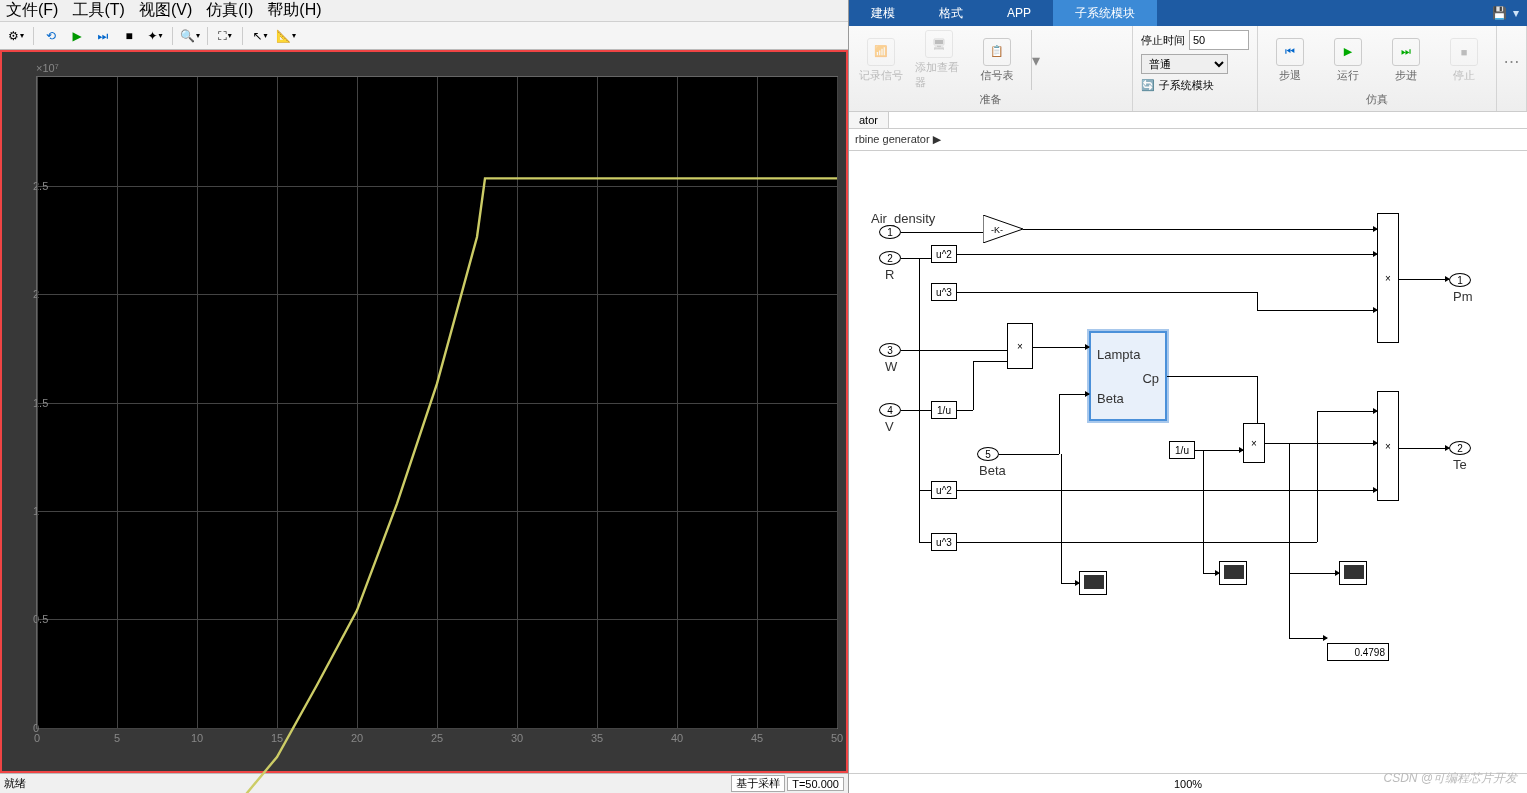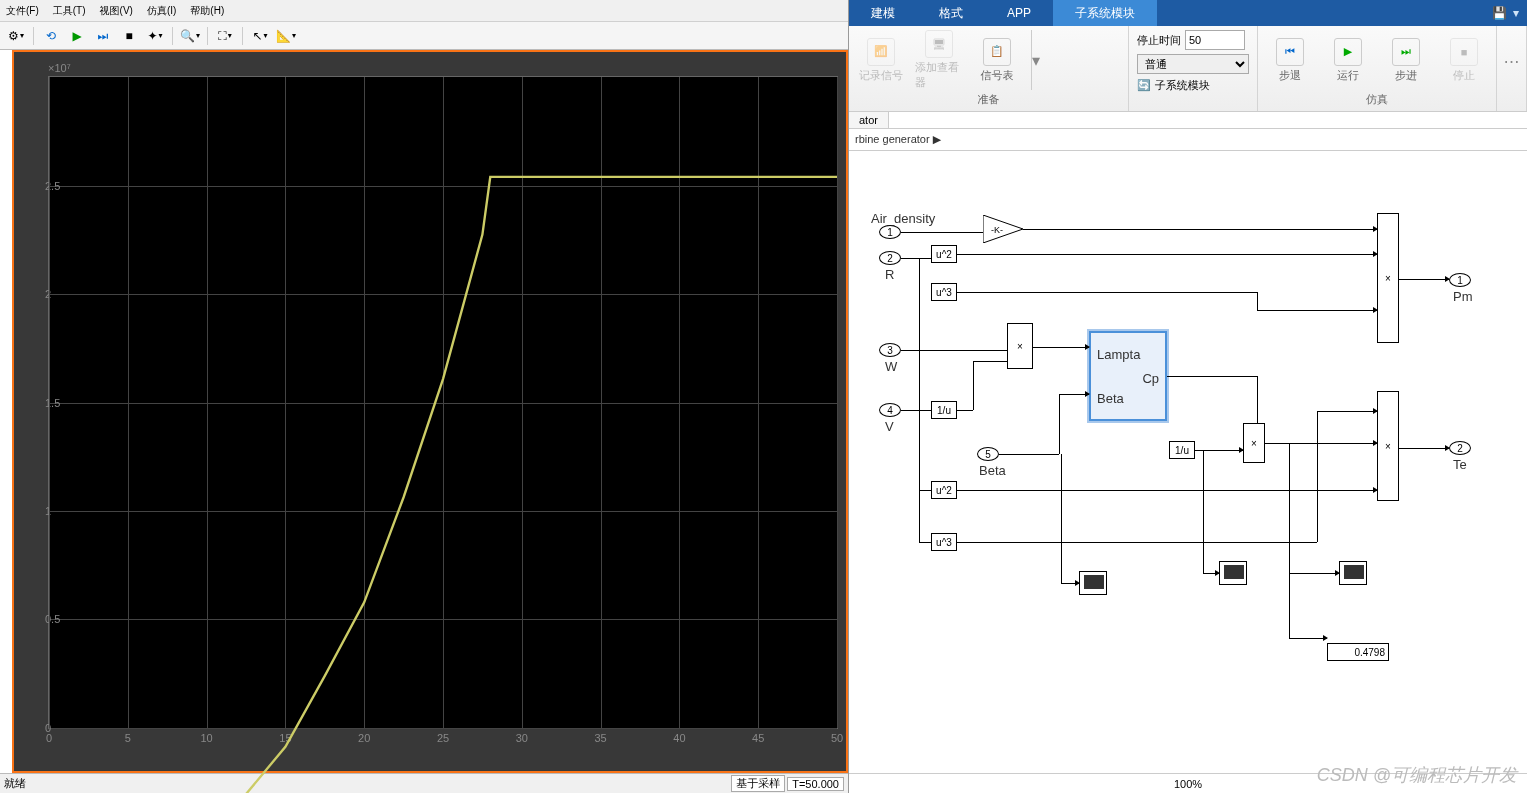--- a/index.html
+++ b/index.html
@@ -5,27 +5,27 @@
 * { margin: 0; padding: 0; box-sizing: border-box; font-family: "Microsoft YaHei", Arial, sans-serif; }
 body { width: 1527px; height: 793px; overflow: hidden; background: #fff; display: flex; }
 
 
 .scope-window { width: 849px; height: 793px; display: flex; flex-direction: column; border-right: 1px solid #999; }
 .scope-titlebar { height: 28px; background: #fff; display: flex; align-items: center; padding: 0 6px; font-size: 12px; color: #0a58ca; border-bottom: 1px solid #d0d0d0; }
 .scope-titlebar .icon { width: 16px; height: 16px; background: #ff8c00; margin-right: 6px; border-radius: 2px; }
 .scope-titlebar .spacer { flex: 1; }
 .scope-titlebar .winbtn { width: 38px; height: 24px; display: flex; align-items: center; justify-content: center; font-size: 14px; color: #333; }
 .scope-titlebar .winbtn.close { background: #e81123; color: #fff; }
-.scope-menubar { height: 22px; display: flex; align-items: center; padding: 0 6px; font-size: 10px; gap: 14px; background: #f0f0f0; border-bottom: 1px solid #d0d0d0; }
+.scope-menubar { height: 22px; display: flex; align-items: center; padding: 0 6px; font-size: 16px; gap: 14px; background: #f0f0f0; border-bottom: 1px solid #d0d0d0; }
 .scope-toolbar { height: 28px; display: flex; align-items: center; padding: 0 4px; gap: 2px; background: #f5f5f5; border-bottom: 1px solid #bbb; }
 .tbtn { width: 24px; height: 22px; display: flex; align-items: center; justify-content: center; font-size: 12px; border: 1px solid transparent; }
 .tdrop::after { content: "▾"; font-size: 8px; margin-left: 1px; }
 .tsep { width: 1px; height: 18px; background: #ccc; margin: 0 3px; }
 
-.scope-body { flex: 1; background: #f97316; position: relative; margin-left: 12px; }
+.scope-body { flex: 1; background: #ef4444; position: relative; }
 .scope-plot-outer { position: absolute; inset: 2px; background: #383838; }
 .scope-plot { position: absolute; left: 18px; top: 10px; right: 8px; bottom: 28px; }
 .scope-exp { position: absolute; left: 16px; top: 0px; color: #888; font-size: 11px; }
 .scope-canvas { position: absolute; left: 16px; top: 14px; right: 0; bottom: 14px; background: #000; border: 1px solid #666; }
 .scope-ytick { position: absolute; left: -4px; color: #888; font-size: 11px; transform: translateY(-50%); }
 .scope-xtick { position: absolute; bottom: -16px; color: #888; font-size: 11px; transform: translateX(-50%); }
 .gridline { position: absolute; background: #444; }
 .gridline.h { left: 0; right: 0; height: 1px; }
 .gridline.v { top: 0; bottom: 0; width: 1px; }
 .curve { position: absolute; inset: 0; }
@@ -64,21 +64,21 @@
 .blk.subsys { background: #e8f0fa; border: 2px solid #4a90d9; box-shadow: 0 0 0 2px #a8c8ec; }
 .blk.scope { width: 28px; height: 24px; }
 .blk.display { width: 62px; height: 18px; justify-content: flex-end; padding-right: 3px; }
 .plabel { position: absolute; font-size: 13px; color: #333; }
 .wire { position: absolute; background: #000; }
 .wire.h { height: 1px; }
 .wire.v { width: 1px; }
 .arrowR { position: absolute; width: 0; height: 0; border-top: 3px solid transparent; border-bottom: 3px solid transparent; border-left: 5px solid #000; }
 
 .sl-status { height: 20px; border-top: 1px solid #ccc; display: flex; align-items: center; justify-content: center; font-size: 11px; }
-.watermark { position: absolute; right: 10px; bottom: 6px; color: #bbb; font-size: 18px; font-style: italic; pointer-events: none; }
+.watermark { position: absolute; right: 10px; bottom: 6px; color: #bbb; font-size: 12px; font-style: italic; pointer-events: none; }
 </style>
 </head>
 <body>
 
 <div class="scope-window">
   <div class="scope-menubar">
     <span>文件(F)</span>
     <span>工具(T)</span>
     <span>视图(V)</span>
     <span>仿真(I)</span>
@@ -189,21 +189,21 @@
       <div class="lbl">准备</div>
     </div>
     <div class="rgroup">
       <div class="row">
         <div class="rfield">
           <div class="ln">
               <span>停止时间</span>
             <input style="width: 60px;" value="50">
           </div>
           <div class="ln">
-            <select style="width:112px"><option>普通</option></select>
+            <select style="width:87px"><option>普通</option></select>
           </div>
           <div class="ln">
               <span style="color:#06c">🔄</span>
               <span>子系统模块</span>
             </div>
         </div>
       </div>
       <div class="lbl">&nbsp;</div>
     </div>
     <div class="rgroup">

